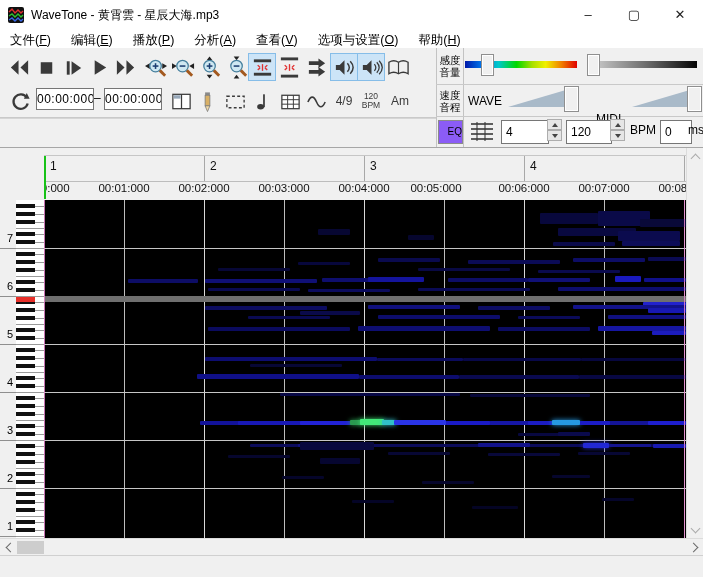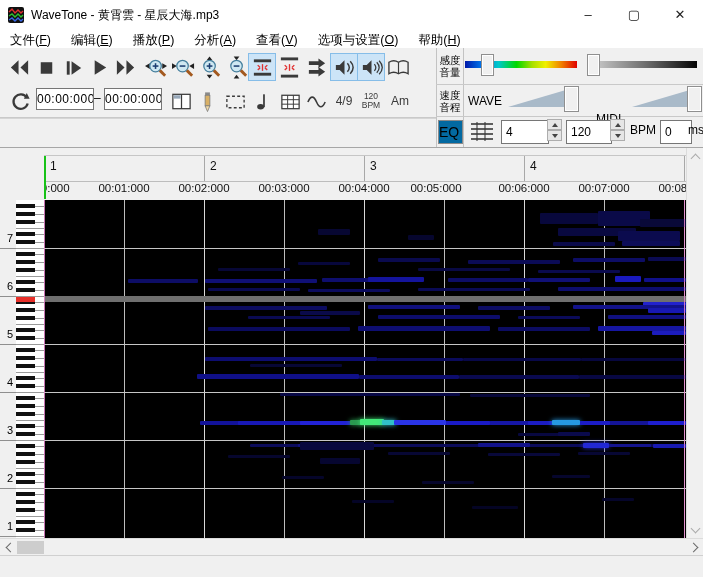--- a/index.html
+++ b/index.html
@@ -20,21 +20,21 @@
   .tbtn svg{width:23px;height:23px;}
   .tbtn.active{background:#cce4f7;box-shadow:inset 0 0 0 1px #86bde8;}
   .tbtn .txt{font-size:12px;color:#3a3a3a;}
   .tbtn .txt2{font-size:8.5px;line-height:9px;color:#3a3a3a;text-align:center;}
   .tin{height:20px;border:1px solid #767676;background:#fff;font-size:12px;text-align:center;
        font-family:"Liberation Sans",sans-serif;padding:0;color:#000;letter-spacing:.5px;}
   .ro{top:121px;font-size:16.5px;color:#000;white-space:nowrap;}
   .vline{background:#c3c3c3;width:1px;}
   .hline{background:#c9c9c9;height:1px;}
   .plabel{font-size:10.5px;line-height:12px;text-align:center;color:#000;white-space:nowrap;}
-  .eqbtn{border:1px solid #8a8a8a;font-size:14px;text-align:left;color:#000;background:#0369a1;}
+  .eqbtn{border:1px solid #8a8a8a;font-size:10px;text-align:right;color:#000;background:#8b5cf6;}
   .thumb{background:#f0f0f0;border:1px solid #8f8f8f;box-shadow:inset 0 0 0 1px #fff;}
   .wedge{width:0;height:0;border-style:solid;}
   .spinbox{height:20px;border:1px solid #767676;background:#fff;font-size:12px;padding-left:4px;color:#000;}
   .spinbtns{width:15px;height:22px;display:flex;flex-direction:column;}
   .spinbtns div{flex:1;background:#e6e6e6;border:1px solid #adadad;display:flex;align-items:center;justify-content:center;}
   .tri-u{width:0;height:0;border-left:3px solid transparent;border-right:3px solid transparent;border-bottom:4px solid #444;}
   .tri-d{width:0;height:0;border-left:3px solid transparent;border-right:3px solid transparent;border-top:4px solid #444;}
   .lbl{font-size:12px;color:#000;}
   
   #ruler{left:0;top:148px;width:703px;height:52px;background:#f0f0f0;border-bottom:1px solid #9a9a9a;}

